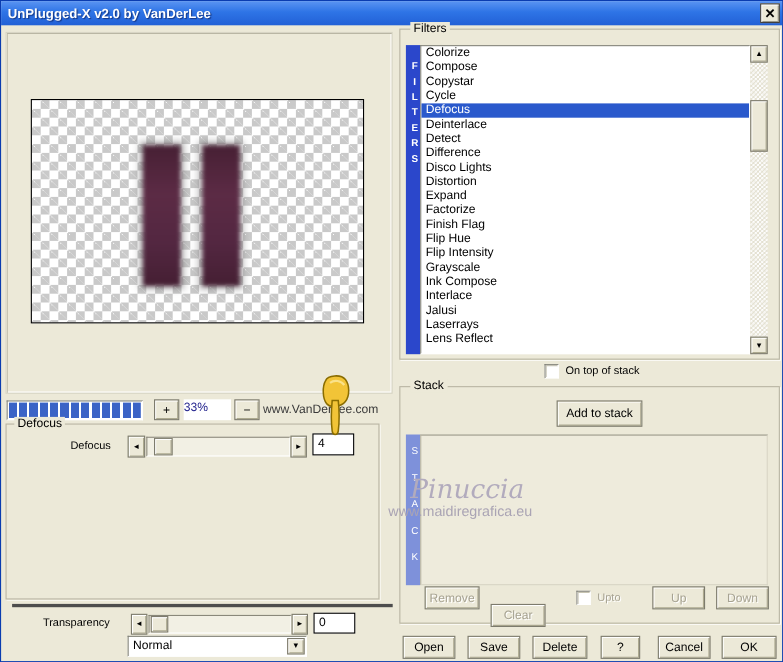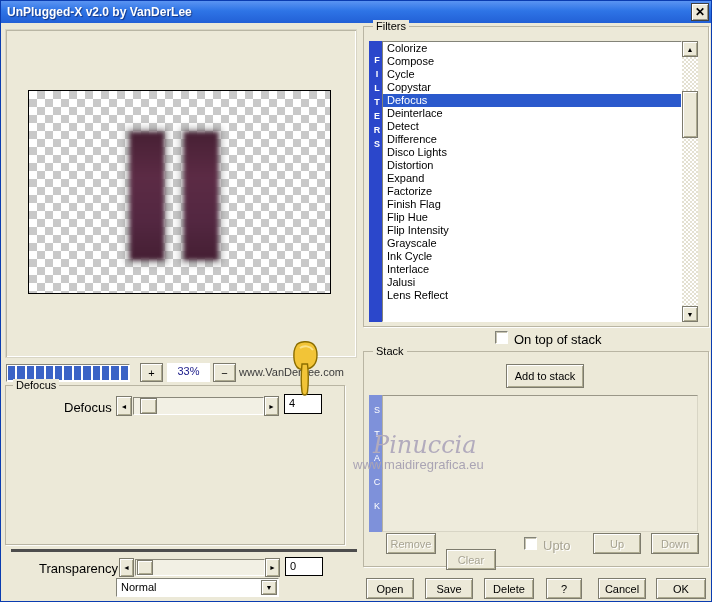--- a/index.html
+++ b/index.html
@@ -93,21 +93,21 @@
 
   
   .stack-list { position:absolute; left:381px; top:394px; width:316px; height:137px;
     background:#eeebdc; border:1px solid; border-color:#9a9788 #d8d5c5 #d8d5c5 #b5b2a1; }
   .wm-name { position:absolute; left:372px; top:430px; font-family:"DejaVu Serif", serif;
     font-style:italic; font-size:24px; color:#b2abbd; z-index:4; }
   .wm-url { position:absolute; left:352px; top:456px; font-size:13px; color:#aaa4b4; z-index:4;text-align:right; }
 
   .divider { position:absolute; left:10px; top:548px; width:346px; height:3px; background:#4d4d4d; }
 
-  label.inline { position:absolute; font-size:13px; }
+  label.inline { position:absolute; font-size:10px; }
 </style>
 </head>
 <body>
 
 <div id="win">
 
   <div class="titlebar">
     <span class="title">UnPlugged-X v2.0 by VanDerLee</span>
   </div>
   <div class="close-btn">
@@ -119,21 +119,21 @@
     <div class="pillar" style="left:101px; top:41px;"></div>
     <div class="pillar" style="left:155px; top:41px;"></div>
   </div>
 
   <div class="progress sunken">
     <div class="progress-fill"></div>
   </div>
   <div class="btn" style="left:139px; top:362px; width:23px; height:19px;">
     <span>+</span>
   </div>
-  <div class="valuebox sunken" style="left:166px; top:362px; width:43px; height:19px; border:0; text-align:center; color:#20208c; padding:2px 0 0 0;">33%</div>
+  <div class="valuebox sunken" style="left:166px; top:362px; width:43px; height:19px; border:0; text-align:left; color:#20208c; padding:2px 0 0 0;">33%</div>
   <div class="btn" style="left:212px; top:362px; width:23px; height:19px;">
     <span>−</span>
   </div>
   <span class="site-text">www.VanDerLee.com</span>
 
   <svg class="hand" viewBox="0 0 30 58">
     <path d="M6 6 C8 1 20 0 24 5 C28 10 28 20 24 25 C20 30 10 31 7 27 C3 22 3 11 6 6 Z" fill="#f2c437" stroke="#8a6d00" stroke-width="1.4"></path>
     <path d="M12 24 C11 34 11 44 12 52 C12.5 56 17 56 17.5 52 C18.5 44 18.5 33 17.5 24 Z" fill="#f2c437" stroke="#8a6d00" stroke-width="1.4"></path>
     <path d="M10 8 C14 5 20 6 23 10" fill="none" stroke="#fae28a" stroke-width="2"></path>
   </svg>
@@ -171,37 +171,38 @@
     </div>
   </div>
 
   <div class="groupbox" style="left:362px; top:25px; width:346px; height:301px;"></div>
   <span class="grouplabel" style="left:372px; top:19px;">Filters</span>
   <div class="vbar filters-vbar">FILTERS</div>
   <div class="listbox">
 
   <div class="list-item">Colorize</div>
       <div class="list-item">Compose</div>
+      <div class="list-item">Copystar</div>
       <div class="list-item">Cycle</div>
-      <div class="list-item">Copystar</div>
       <div class="list-item selected">Defocus</div>
       <div class="list-item">Deinterlace</div>
       <div class="list-item">Detect</div>
       <div class="list-item">Difference</div>
       <div class="list-item">Disco Lights</div>
       <div class="list-item">Distortion</div>
       <div class="list-item">Expand</div>
       <div class="list-item">Factorize</div>
       <div class="list-item">Finish Flag</div>
       <div class="list-item">Flip Hue</div>
       <div class="list-item">Flip Intensity</div>
       <div class="list-item">Grayscale</div>
-      <div class="list-item">Ink Cycle</div>
+      <div class="list-item">Ink Compose</div>
       <div class="list-item">Interlace</div>
       <div class="list-item">Jalusi</div>
+      <div class="list-item">Laserrays</div>
       <div class="list-item">Lens Reflect</div>
     </div>
   <div class="scrollbar">
     <div class="scroll-btn" style="top:0;">
       <span>▲</span>
     </div>
     <div class="scroll-thumb"></div>
     <div class="scroll-btn" style="bottom:0; top:auto;">
       <span>▼</span>
     </div>

